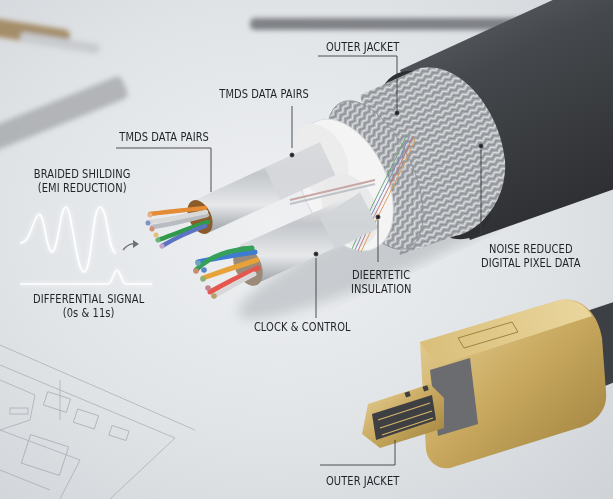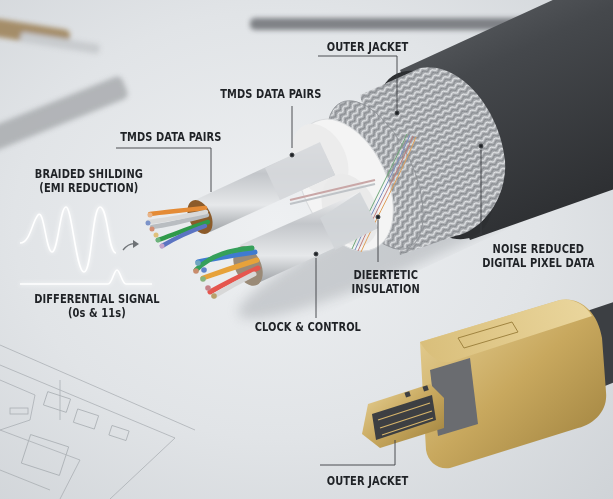--- a/index.html
+++ b/index.html
@@ -1,20 +1,19 @@
 <!DOCTYPE html>
 <html><head>
 <meta charset="utf-8">
 <style>
   html, body { margin: 0; padding: 0; }
   body { width: 613px; height: 499px; overflow: hidden; font-family: "DejaVu Sans Condensed", "DejaVu Sans", sans-serif; }
   #stage {
     position: relative; width: 613px; height: 499px; overflow: hidden;
     background: radial-gradient(ellipse at 45% 45%, #eef0f2 0%, #e1e4e7 55%, #cfd3d7 100%);
-    font-weight: bold;
   }
   svg.art { position: absolute; left: 0; top: 0; }
   .lbl {
     position: absolute; color: #1f2226; font-size: 11.5px; letter-spacing: 0.1px;
     text-align: center; line-height: 14px; white-space: nowrap;
     font-family: "DejaVu Sans", sans-serif; transform: scaleX(0.86); transform-origin: center top;
   }
 </style>
 </head>
 <body>

